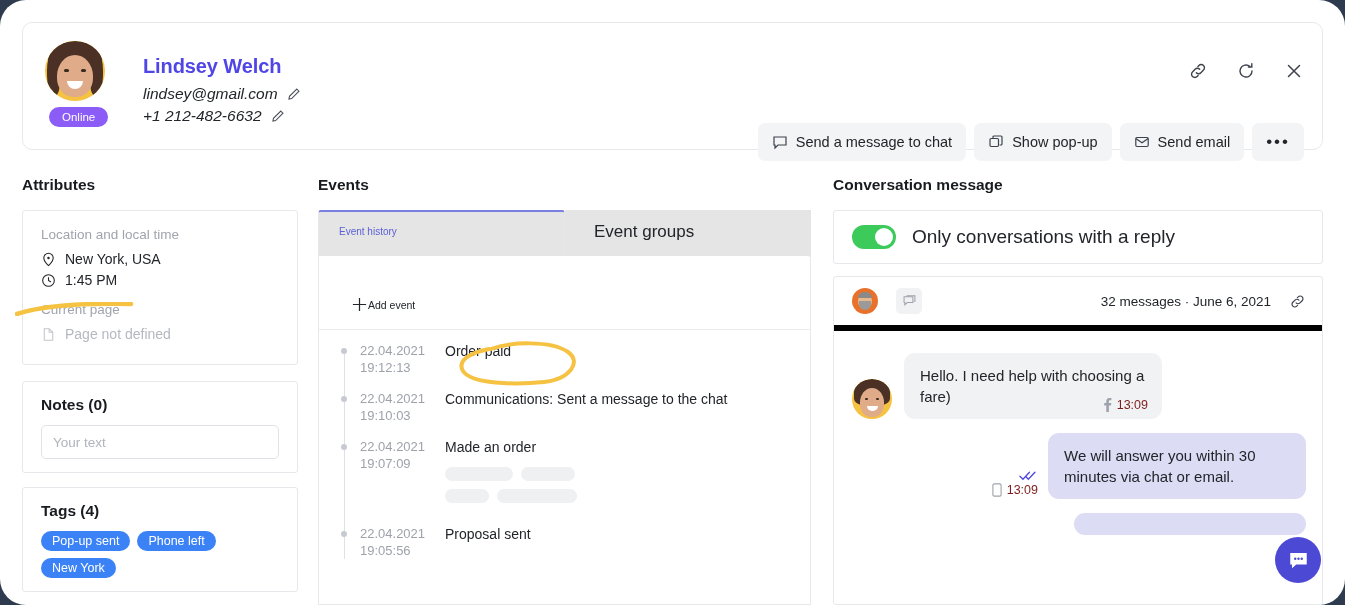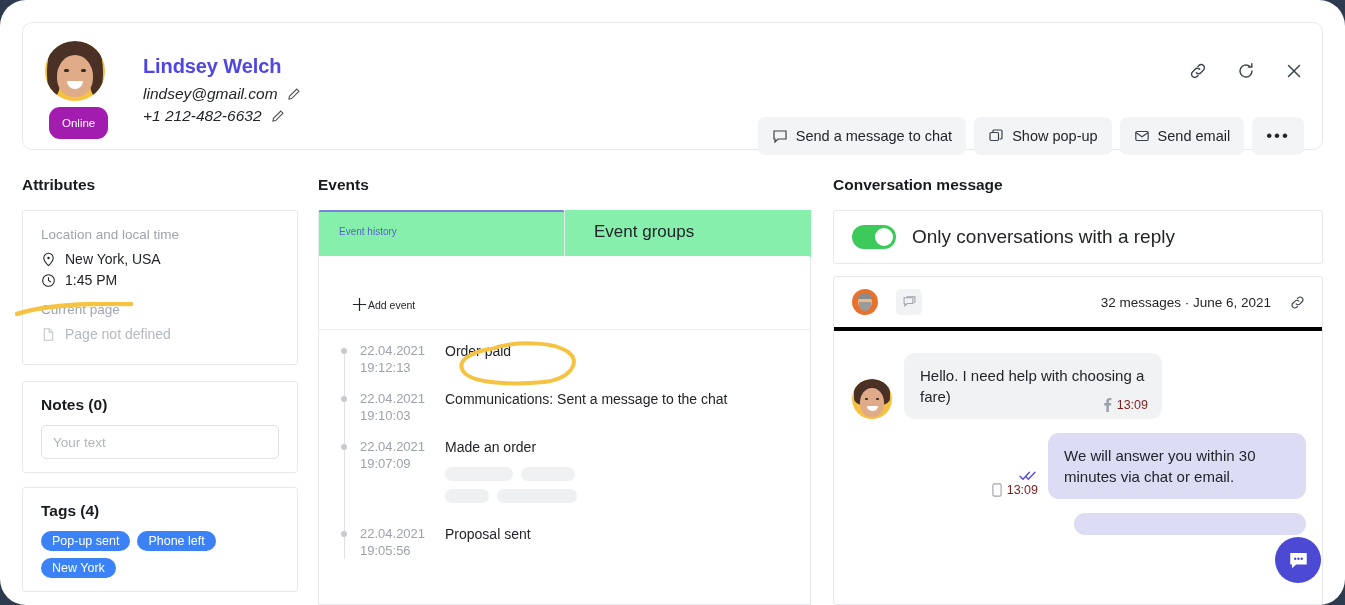--- a/index.html
+++ b/index.html
@@ -86,24 +86,24 @@
   .avatar .smile {
     position: absolute; left: 22px; top: 40px;
     width: 16px; height: 8px;
     border-radius: 0 0 16px 16px;
     background: #fff;
   }
 
   .online-badge {
     position: absolute;
     left: 4px; top: 66px;
-    background: #a21caf;
+    background: #8b5cf6;
     color: #ffffff;
     font-size: 11.5px;
-    padding: 10px 13px;
+    padding: 4px 13px;
     border-radius: 11px;
     white-space: nowrap;
   }
 
   .contact-info {
     position: absolute;
     left: 120px; top: 32px;
   }
   .contact-name {
     font-size: 20px;
@@ -134,21 +134,21 @@
     align-items: center;
   }
   .hicon {
     width: 20px; height: 20px;
     cursor: pointer;
     display: block;
   }
 
   .header-actions {
     position: absolute;
-    right: 18px; top: 94px;
+    right: 18px; top: 100px;
     display: flex;
     gap: 8px;
     align-items: center;
   }
   .abtn {
     display: flex;
     align-items: center;
     gap: 8px;
     background: #f3f4f6;
     border: none;
@@ -252,21 +252,21 @@
   
   #events-tabs {
     position: absolute;
     left: 318px; top: 210px;
     width: 493px; height: 47px;
   }
   .tab {
     position: absolute;
     top: 0;
     height: 47px;
-    background: #86efac;
+    background: #e5e5e5;
     display: flex;
     align-items: flex-start;
     padding-top: 14px;
     justify-content: flex-start;
     cursor: pointer;
   }
   .tab.active {
     left: 0; width: 247px;
     border-top: 2px solid #7b7fe0;
     border-left: 1px solid #e6e8ec;
@@ -394,21 +394,21 @@
   #conv-card {
     left: 833px; top: 276px;
     width: 490px; height: 329px;
     overflow: hidden;
   }
   .conv-head {
     display: flex;
     align-items: center;
     height: 54px;
     padding: 0 16px 0 18px;
-    border-bottom: 4px solid #000000;
+    border-bottom: 6px solid #000000;
   }
   .agent-avatar {
     width: 26px; height: 26px;
     border-radius: 50%;
     background: #e8722c;
     position: relative;
     overflow: hidden;
     flex: none;
   }
   .agent-avatar .a-head {

